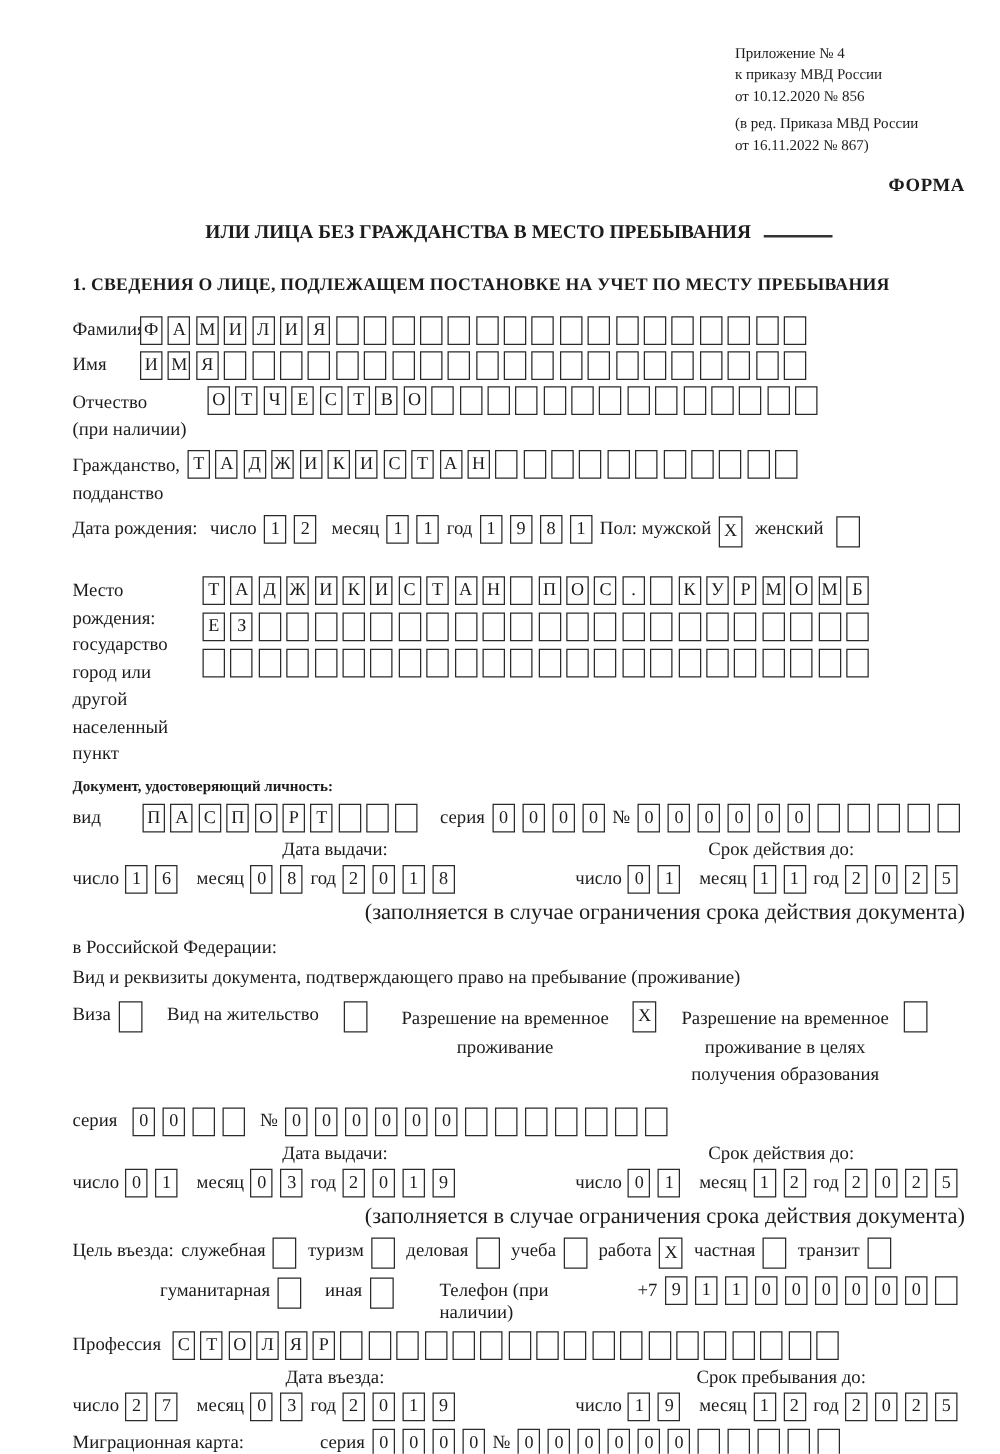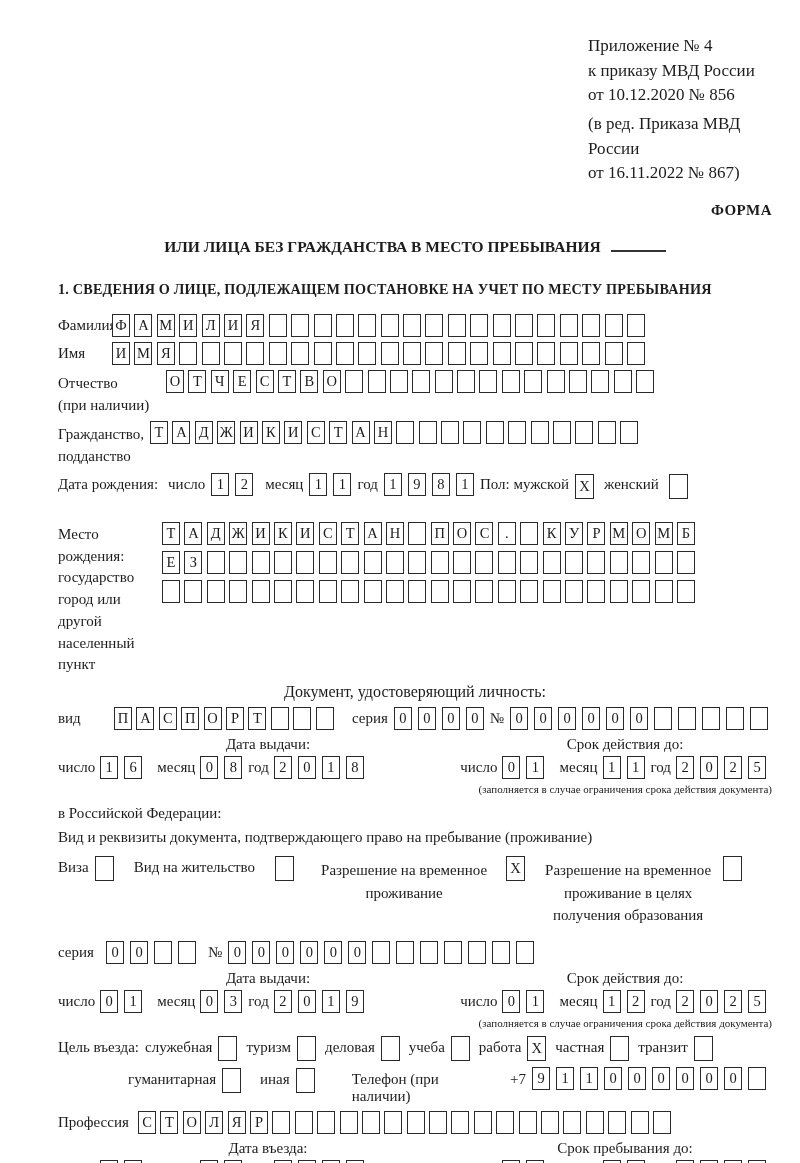--- a/index.html
+++ b/index.html
@@ -4,21 +4,21 @@
 <style>
   * { box-sizing: border-box; margin: 0; padding: 0; }
   html, body { background: #ffffff; }
   body {
     width: 800px; height: 1163px; overflow: hidden;
     font-family: "Liberation Serif", "DejaVu Serif", serif;
     color: #1c1c1c; font-size: 15px;
   }
   .page { padding: 34px 28px 0 58px; width: 800px; }
 
-  .top-note { margin-left: 530px; font-size: 17px; line-height: 1.45; }
+  .top-note { margin-left: 530px; font-size: 12px; line-height: 1.45; }
   .top-note .ed { margin-top: 4px; }
   .forma { text-align: right; font-weight: bold; font-size: 15px; margin-top: 16px; letter-spacing: .5px; }
 
   .title { text-align: center; font-weight: bold; font-size: 15.5px; margin-top: 16px; line-height: 1.55; }
   .t-underline { display: inline-block; width: 55px; border-bottom: 2px solid #333; margin-left: 10px; vertical-align: baseline; }
 
   .sec-head { font-weight: bold; font-size: 14.2px; margin-top: 22px; margin-bottom: 16px; letter-spacing: .2px; }
 
   .row { display: flex; align-items: flex-start; margin-bottom: 5px; }
   .lbl { display: inline-block; flex-shrink: 0; padding-top: 3px; }
@@ -30,31 +30,31 @@
     display: inline-flex; align-items: center; justify-content: center;
     font-size: 14.5px; flex-shrink: 0; background: #fff;
   }
   .dcells .cell { margin-right: 6px; }
   .checkbox {
     width: 19px; height: 25px; border: 1.6px solid #2a2a2a; background: #fff;
     display: inline-flex; align-items: center; justify-content: center;
     font-size: 14.5px; flex-shrink: 0; margin-top: 1px;
   }
 
-  .center-bold { text-align: center; font-weight: normal; margin: 7px 0 6px 0; font-size: 16px; }
+  .center-bold { font-weight: bold; margin: 7px 0 6px 0; font-size: 12px; }
 
   .dhead-row { display: flex; margin-top: 6px; margin-bottom: 3px; }
   .dhead-l { width: 420px; text-align: center; }
   .dhead-r { flex: 1; text-align: center; }
   .dates-row { display: flex; align-items: flex-start; margin-bottom: 4px; }
   .dgroup { display: flex; align-items: flex-start; }
   .dgroup-l { width: 420px; }
   .dgroup .dlbl { padding-top: 3px; margin-right: 5px; }
   .dgroup .mid { margin-left: 9px; }
-  .note-right { text-align: right; font-size: 11px; margin-bottom: 6px; }
+  .note-right { text-align: right; font-size: 18px; margin-bottom: 6px; }
 
   .intro { margin-top: 4px; line-height: 1.6; }
   .opt-row { display: flex; align-items: flex-start; margin-top: 6px; margin-bottom: 14px; }
   .opt-lbl { padding-top: 4px; }
   .opt-wrap { text-align: center; line-height: 1.5; padding-top: 4px; }
   .w190 { width: 192px; } .w178 { width: 178px; }
   .gap6 { margin-left: 6px; } .gap10 { margin-left: 10px; } .gap14 { margin-left: 14px; }
   .gap20 { margin-left: 20px; } .gap28 { margin-left: 28px; } .gap40 { margin-left: 40px; }
 
   .purpose-row { display: flex; align-items: flex-start; margin-bottom: 6px; }

